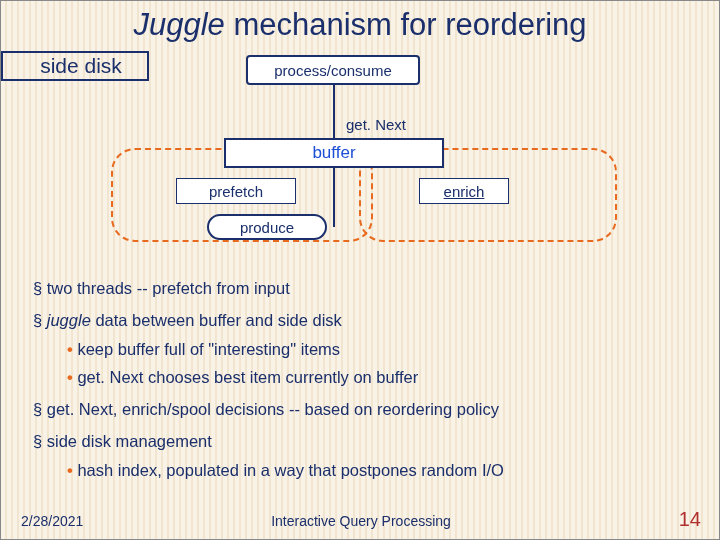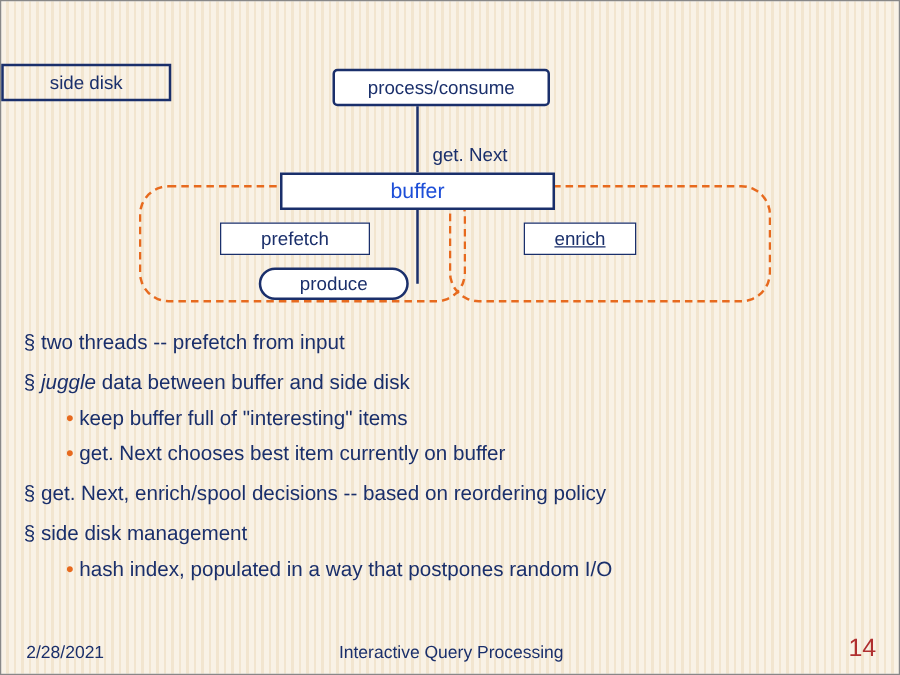--- a/index.html
+++ b/index.html
@@ -52,21 +52,20 @@
   .proc-consume {
     top: 4px;
     left: 245px;
     width: 174px;
     height: 30px;
     background: #fff;
     border: 2px solid #1a2f6b;
     border-radius: 4px;
     color: #1a2f6b;
     font-size: 15px;
-    margin-left: 20px;
   }
   .getnext {
     top: 50px;
     left: 320px;
     width: 110px;
     height: 22px;
     color: #1a2f6b;
     font-size: 15px;
     margin-top: 12px;
   }
@@ -138,42 +137,43 @@
     color: #1a2f6b;
     font-size: 15px;
   }
   .sidedisk {
     top: 163px;
     left: 443px;
     width: 132px;
     height: 26px;
     border: 2px solid #1a2f6b;
     color: #1a2f6b;
-    font-size: 15px;
+    font-size: 21px;
     display: flex;
     align-items: center;
     justify-content: center;
+    padding-left: 12px;
   }
   .line {
     position: absolute;
     background: #1a2f6b;
   }
   .v1 { left: 332px; top: 34px; width: 2px; height: 53px; }
   .v2 { left: 332px; top: 117px; width: 2px; height: 59px; }
 
   .bullets {
     position: absolute;
     top: 260px;
     left: 16px;
     right: 16px;
     color: #1a2f6b;
     font-size: 16.5px;
     line-height: 1.35;
   }
-  .bullets ul { list-style: none; margin: 2px; padding: 0; }
+  .bullets ul { list-style: none; margin: 16px; padding: 0; }
   .bullets > ul > li { margin-bottom: 10px; }
   .bullets > ul > li::before {
     content: "§ ";
     color: #1a2f6b;
   }
   .bullets ul ul { margin: 6px 0 0 34px; }
   .bullets ul ul li { margin-bottom: 6px; }
   .bullets ul ul li::before {
     content: "• ";
     color: #e76a1e;
@@ -192,20 +192,23 @@
   }
   .footer .date { position: absolute; left: 20px; bottom: 0; }
   .footer .center { position: absolute; left: 0; right: 0; bottom: 0; text-align: center; }
   .footer .page { position: absolute; right: 20px; bottom: -2px; font-size: 20px; color: #b03030; }
 </style>
 </head>
 <body>
 
 <div class="slide">
 
+  <div class="title">
+    <span class="it">Juggle</span><span> mechanism for reordering</span>
+  </div>
 
   <div class="diagram">
     <div class="line v1"></div>
     <div class="line v2"></div>
 
     <div class="box proc-consume">process/consume</div>
     <div class="box getnext">get. Next</div>
 
     <div class="box thread-box thread-left"></div>
     <div class="box thread-box thread-right"></div>

